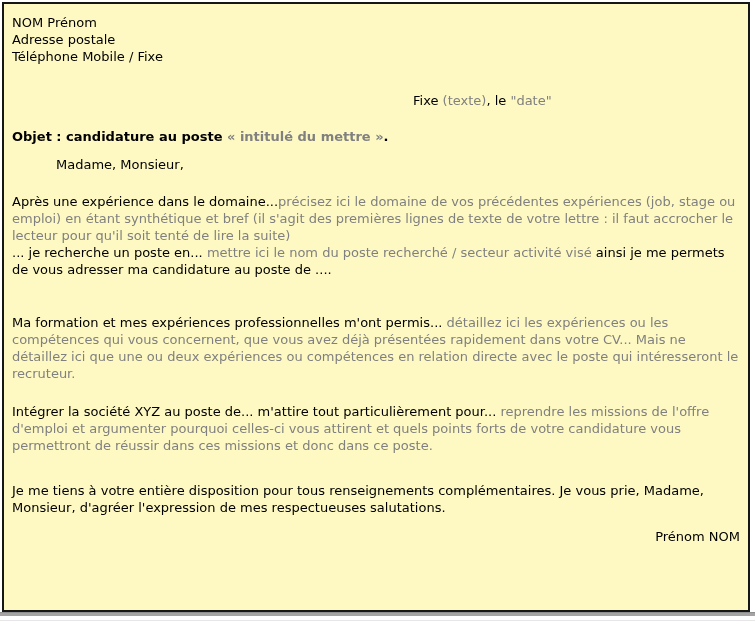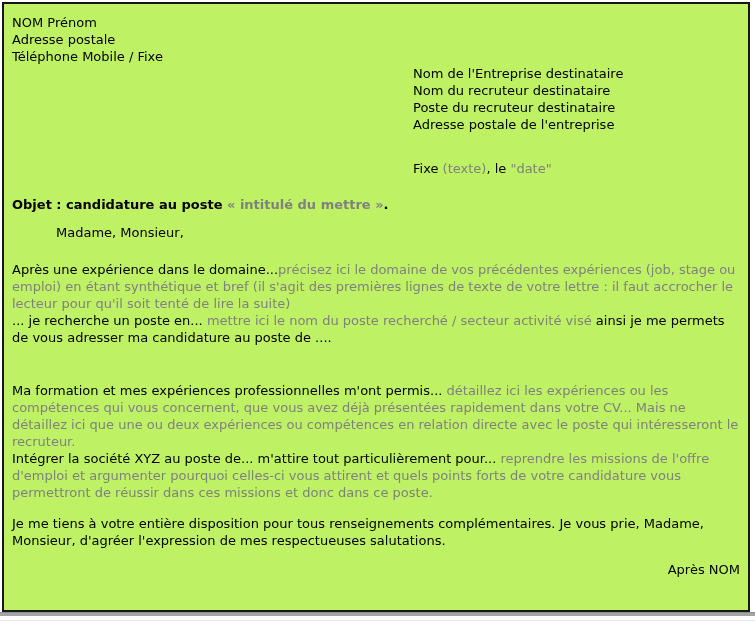--- a/index.html
+++ b/index.html
@@ -19,33 +19,33 @@
   }
   .letter-frame {
     position: absolute;
     left: 2px;
     top: 2px;
     width: 748px;
     height: 610px;
     border: 2px solid #161616;
     box-sizing: border-box;
     padding: 10px 8px;
-    background: #bef264;
+    background: #fef9c3;
   }
   .block { margin: 0; }
   .line { white-space: nowrap; }
   .recipient-block { margin-left: 401px; }
   .date-line { margin-left: 401px; margin-top: 27px; }
   .subject-line { margin-top: 19px; font-weight: bold; }
   .salutation { margin-top: 11px; margin-left: 44px; }
   .para { margin: 0; }
   .para-1 { margin-top: 20px; }
   .para-2 { margin-top: 36px; }
-  .para-3 { margin-top: 0; }
-  .para-4 { margin-top: 14px; }
+  .para-3 { margin-top: 21px; }
+  .para-4 { margin-top: 28px; }
   .signature { margin-top: 12px; text-align: right; }
   .ph { color: #808080; }
   .bottom-bar {
     position: absolute;
     left: 0;
     top: 612px;
     width: 755px;
     height: 4px;
     background: #a4a4a4;
     border-top: 1px solid #8f8f8f;
@@ -64,39 +64,33 @@
 <body>
 
 <div class="letter-frame">
 
   <div class="block sender-block">
     <div class="line">NOM Prénom</div>
     <div class="line">Adresse postale</div>
     <div class="line">Téléphone Mobile / Fixe</div>
   </div>
 
-  <div class="block recipient-block">
-    <div class="line">Nom de l'Entreprise destinataire</div>
-    <div class="line">Nom du recruteur destinataire</div>
-    <div class="line">Poste du recruteur destinataire</div>
-    <div class="line">Adresse postale de l'entreprise</div>
-  </div>
 
   <div class="date-line"><span>Fixe </span><span class="ph">(texte)</span><span>, le </span><span class="ph">"date"</span></div>
 
   <div class="subject-line"><span>Objet : candidature au poste </span><span class="ph">« intitulé du mettre »</span><span>.</span></div>
 
   <div class="salutation">Madame, Monsieur,</div>
 
   <p class="para para-1"><span>Après une expérience dans le domaine...</span><span class="ph">précisez ici le domaine de vos précédentes expériences (job, stage ou emploi) en étant synthétique et bref (il s'agit des premières lignes de texte de votre lettre : il faut accrocher le lecteur pour qu'il soit tenté de lire la suite)</span><br><span>... je recherche un poste en... </span><span class="ph">mettre ici le nom du poste recherché / secteur activité visé </span><span>ainsi je me permets de vous adresser ma candidature au poste de ....</span></p>
 
   <p class="para para-2"><span>Ma formation et mes expériences professionnelles m'ont permis... </span><span class="ph">détaillez ici les expériences ou les compétences qui vous concernent, que vous avez déjà présentées rapidement dans votre CV... Mais ne détaillez ici que une ou deux expériences ou compétences en relation directe avec le poste qui intéresseront le recruteur.</span></p>
 
   <p class="para para-3"><span>Intégrer la société XYZ au poste de... m'attire tout particulièrement pour... </span><span class="ph">reprendre les missions de l'offre d'emploi et argumenter pourquoi celles-ci vous attirent et quels points forts de votre candidature vous permettront de réussir dans ces missions et donc dans ce poste.</span></p>
 
   <p class="para para-4"><span>Je me tiens à votre entière disposition pour tous renseignements complémentaires. Je vous prie, Madame, Monsieur, d'agréer l'expression de mes respectueuses salutations.</span></p>
 
-  <div class="signature">Après NOM</div>
+  <div class="signature">Prénom NOM</div>
 
 </div>
 
 <div class="bottom-bar"></div>
 <div class="divider-line"></div>
 
 </body></html>

